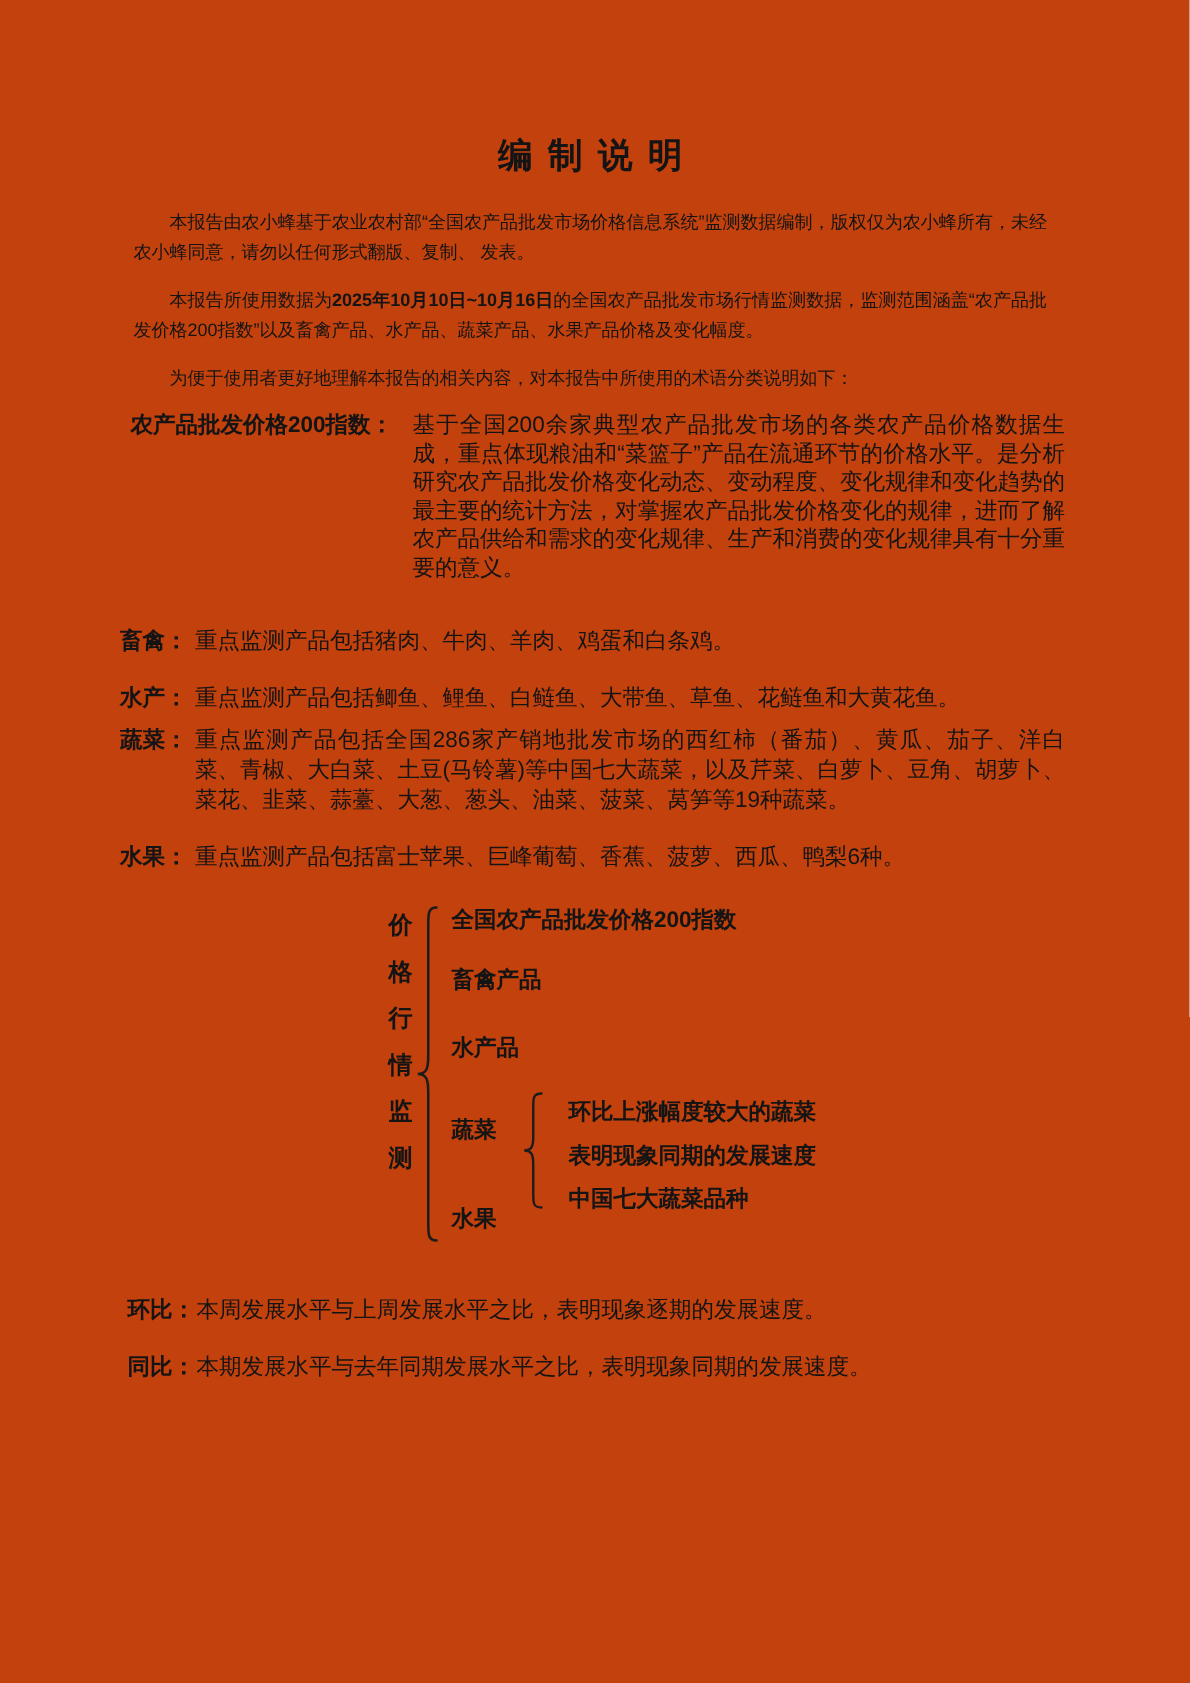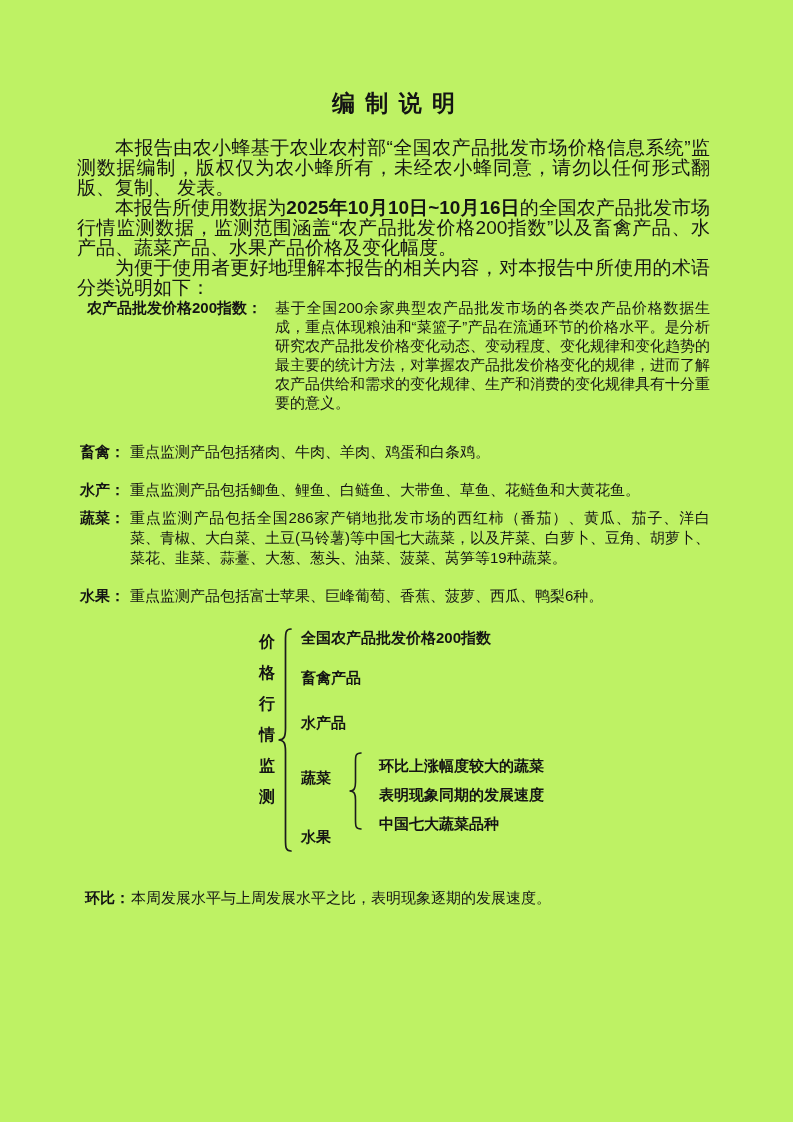--- a/index.html
+++ b/index.html
@@ -1,33 +1,33 @@
 <!DOCTYPE html>
 <html><head>
 <meta charset="utf-8">
 <style>
   html,body { margin:0; padding:0; background:#e8e8e8; }
   .page {
     position:relative;
     width:793px; height:1122px;
     margin:0 auto;
-    background:#bef264;
+    background:#c2410c;
     font-family:"Liberation Sans","DejaVu Sans",sans-serif;
     color:#141414;
     overflow:hidden;
     box-sizing:border-box;
     padding:90px 83px 0 77px;
   }
   .title {
     font-size:23px; font-weight:700; text-align:center;
     letter-spacing:0.45em; text-indent:0.45em;
     margin:0 0 22px 0; line-height:26px;
   }
   p.body {
-    font-size:19px; line-height:20px; margin:0;
+    font-size:12px; line-height:20px; margin:12px;
     text-align:justify; text-indent:2em;
   }
   .p1 { margin-bottom:15px; }
   .p2 { margin-bottom:5px; }
   .p3 { margin-bottom:15px; }
   .bold { font-weight:700; }
 
   .def-block { display:flex; margin-bottom:30px; }
   .def-term {
     flex:none; width:198px; box-sizing:border-box; padding-left:10px;
@@ -123,15 +123,19 @@
     <div class="diag-sub ds0">环比上涨幅度较大的蔬菜</div>
     <div class="diag-sub ds1">表明现象同期的发展速度</div>
     <div class="diag-sub ds2">中国七大蔬菜品种</div>
   </div>
 
   <div class="fn-row">
     <div class="fn-term">环比：</div>
     <div class="fn-text">本周发展水平与上周发展水平之比，表明现象逐期的发展速度。</div>
   </div>
 
+  <div class="fn-row">
+    <div class="fn-term">同比：</div>
+    <div class="fn-text">本期发展水平与去年同期发展水平之比，表明现象同期的发展速度。</div>
+  </div>
 
 
 </div>
 
 </body></html>

